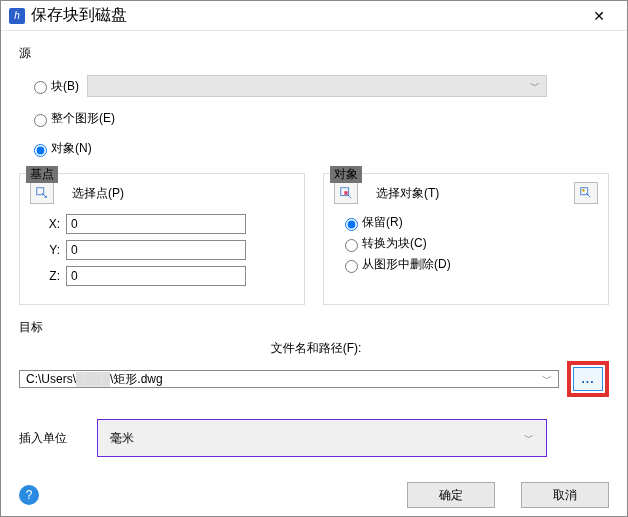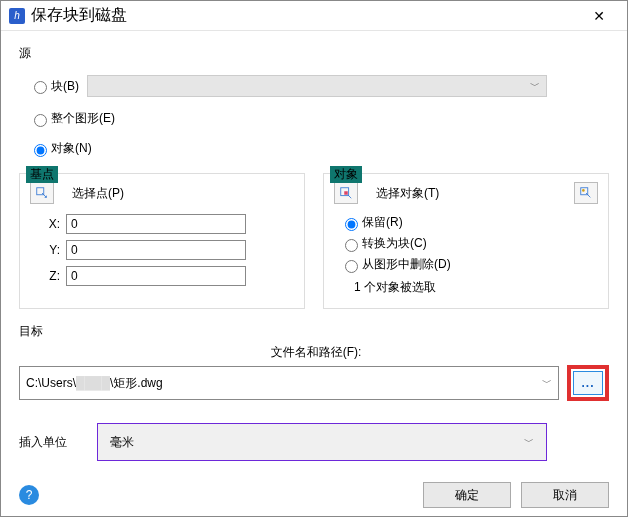--- a/index.html
+++ b/index.html
@@ -8,46 +8,46 @@
 .titlebar { height: 30px; display: flex; align-items: center; padding: 0 8px; border-bottom: 1px solid #e5e5e5; }
 .titlebar .icon { width: 16px; height: 16px; background: #2a5ecb; border-radius: 2px; display: flex; align-items: center; justify-content: center; color: #fff; font-size: 10px; font-style: italic; margin-right: 6px; }
 .titlebar .title { flex: 1; font-size: 16px; }
 .titlebar .close { width: 40px; height: 30px; display: flex; align-items: center; justify-content: center; font-size: 14px; cursor: default; }
 .content { padding: 8px 18px 0 18px; }
 .group-label { font-size: 12px; margin-bottom: 4px; margin-top: 6px; }
 .radio-row { display: flex; align-items: center; margin: 13px 0 4px 10px; }
 .radio-row input[type=radio] { margin-right: 4px; }
 .radio-row .combo { margin-left: 8px; flex: 1; height: 22px; background: #e6e6e6; border: 1px solid #ccc; display: flex; align-items: center; justify-content: flex-end; padding-right: 6px; color: #999; max-width: 460px; }
 .fieldset { border: 1px solid #ddd; padding: 8px 10px 12px 10px; margin-top: 6px; position: relative; }
-.fieldset .legend { position: absolute; top: -8px; left: 6px; background: #0f766e; padding: 0 4px; font-size: 12px; }
+.fieldset .legend { position: absolute; top: -8px; left: 6px; background: #737373; padding: 0 4px; font-size: 12px; }
 .two-col { display: flex; gap: 18px; margin-top: 10px; }
 .two-col .fieldset { flex: 1; }
 .pick-row { display: flex; align-items: center; gap: 18px; margin-bottom: 10px; }
 .icon-btn { width: 24px; height: 22px; border: 1px solid #bbb; background: #f5f5f5; display: flex; align-items: center; justify-content: center; }
 .icon-btn svg { width: 14px; height: 14px; }
 .pick-row .spacer { flex: 1; }
 .coord-row { display: flex; align-items: center; margin: 6px 0; }
 .coord-row label { width: 30px; text-align: right; margin-right: 6px; }
 .coord-row input { flex: 1; height: 20px; border: 1px solid #888; padding: 0 4px; max-width: 180px; }
 .obj-radio { display: flex; align-items: center; margin: 4px 0 4px 6px; }
 .obj-radio input { margin-right: 4px; }
 .status-text { margin: 6px 0 0 20px; }
 .target-label { margin: 14px 0 4px 0; }
 .path-row { display: flex; align-items: center; gap: 8px; }
-.path-combo { flex: 1; height: 34px; border: 1px solid #888; display: flex; align-items: center; padding: 8px 6px; justify-content: space-between; }
+.path-combo { flex: 1; height: 18px; border: 1px solid #888; display: flex; align-items: center; padding: 8px 6px; justify-content: space-between; }
 .path-combo .chev { color: #666; font-size: 10px; }
 .browse-wrap { border: 4px solid #e03030; padding: 2px; }
 .browse-btn { width: 30px; height: 24px; border: 1px solid #2a8be0; background: #eef7fd; color: #1560c0; display: flex; align-items: center; justify-content: center; font-weight: bold; letter-spacing: 1px; }
 .units-row { display: flex; align-items: center; margin-top: 22px; gap: 18px; }
 .units-row label { min-width: 60px; }
 .units-combo { flex: 1; height: 38px; border: 1px solid #6d28d9; background: #f0f0f0; display: flex; align-items: center; padding: 0 12px; justify-content: space-between; max-width: 450px; }
 .footer { position: absolute; bottom: 8px; left: 0; right: 0; padding: 0 18px; display: flex; align-items: center; }
 .help-btn { width: 20px; height: 20px; border-radius: 10px; background: #2a8be0; color: #fff; display: flex; align-items: center; justify-content: center; font-size: 11px; }
 .footer .spacer { flex: 1; }
-.dlg-btn { width: 88px; height: 26px; border: 1px solid #aaa; background: #e9e9e9; margin-left: 10px; display: flex; align-items: center; justify-content: center; }
+.dlg-btn { width: 88px; height: 26px; border: 1px solid #aaa; background: #e9e9e9; margin-left: 26px; display: flex; align-items: center; justify-content: center; }
 .chev { font-size: 10px; color: #666; }
 .masked { color: #ddd; }
 </style>
 </head>
 <body>
 
 <div class="window">
 
   <div class="titlebar">
     <div class="icon">h</div>
@@ -130,21 +130,20 @@
           <span>保留(R)</span>
         </div>
         <div class="obj-radio">
           <input type="radio" name="objmode" style="">
           <span>转换为块(C)</span>
         </div>
         <div class="obj-radio">
           <input type="radio" name="objmode" style="">
           <span>从图形中删除(D)</span>
         </div>
-        <div class="status-text">1 个对象被选取</div>
       </div>
 
     </div>
 
     <div class="group-label target-label">目标</div>
     <div style="margin:4px 0 4px 4px;text-align:center;">文件名和路径(F):</div>
 
     <div class="path-row">
       <div class="path-combo">
         <span>

